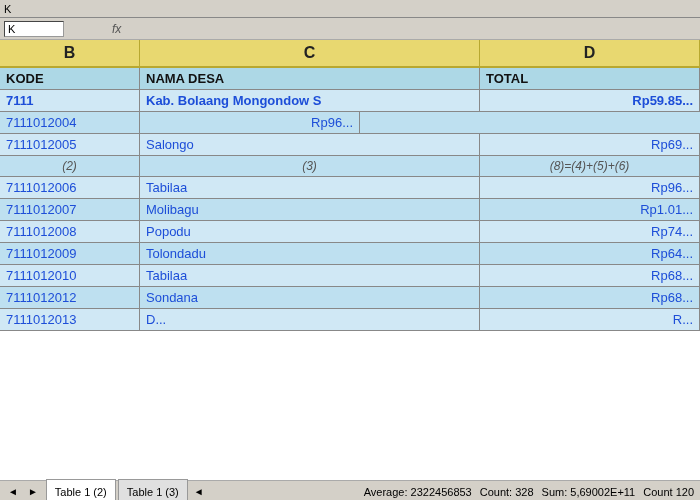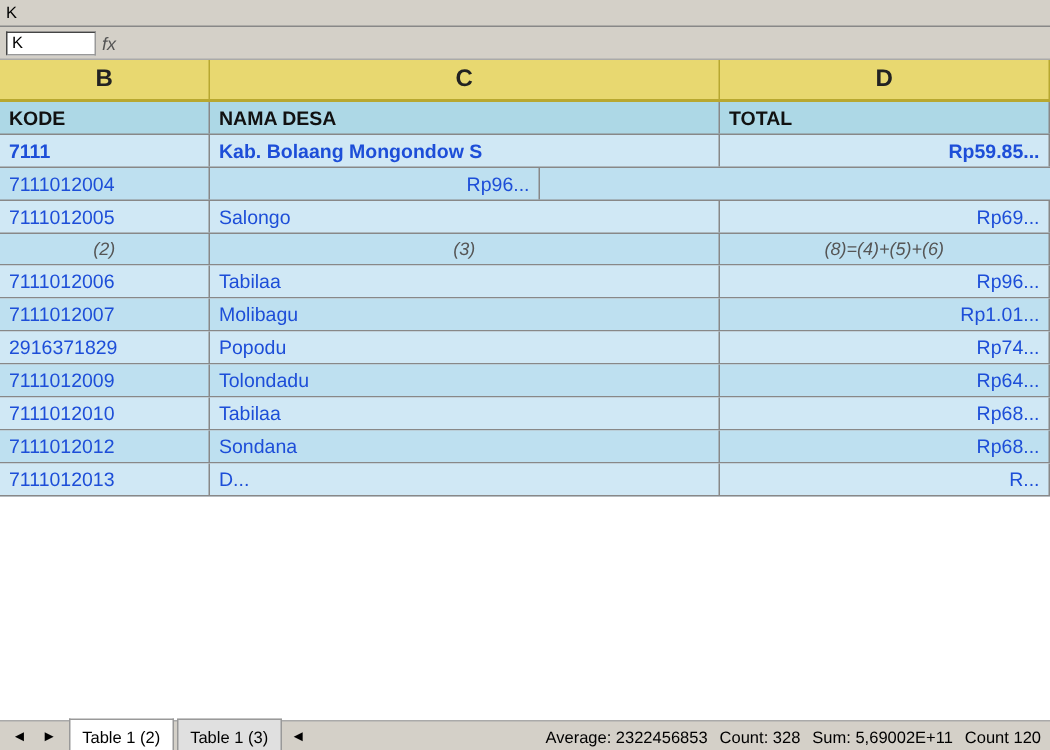--- a/index.html
+++ b/index.html
@@ -173,21 +173,21 @@
   </style>
 </head>
 <body>
 
 <div class="title-bar">
   <span>K</span>
 </div>
 
 <div class="formula-bar">
   <div class="cell-ref">K</div>
-  <span style="margin-right:4px; font-style:italic; color:#555;">fx</span>
+  <span style="margin-right:4px; font-style:italic; color:#555;margin-left:44px;">fx</span>
   <span></span>
 </div>
 
 <div class="spreadsheet">
 
   <div class="col-headers">
     <div class="col-header col-b">B</div>
     <div class="col-header col-c">C</div>
     <div class="col-header col-d">D</div>
   </div>
@@ -224,21 +224,21 @@
     <div class="data-cell col-b">7111012006</div>
     <div class="data-cell col-c">Tabilaa</div>
     <div class="data-cell col-d right">Rp96...</div>
   </div>
   <div class="data-row">
     <div class="data-cell col-b">7111012007</div>
     <div class="data-cell col-c">Molibagu</div>
     <div class="data-cell col-d right">Rp1.01...</div>
   </div>
   <div class="data-row">
-    <div class="data-cell col-b">2916371829</div>
+    <div class="data-cell col-b">7111012008</div>
     <div class="data-cell col-c">Popodu</div>
     <div class="data-cell col-d right">Rp74...</div>
   </div>
   <div class="data-row">
     <div class="data-cell col-b">7111012009</div>
     <div class="data-cell col-c">Tolondadu</div>
     <div class="data-cell col-d right">Rp64...</div>
   </div>
   <div class="data-row">
     <div class="data-cell col-b">7111012010</div>

